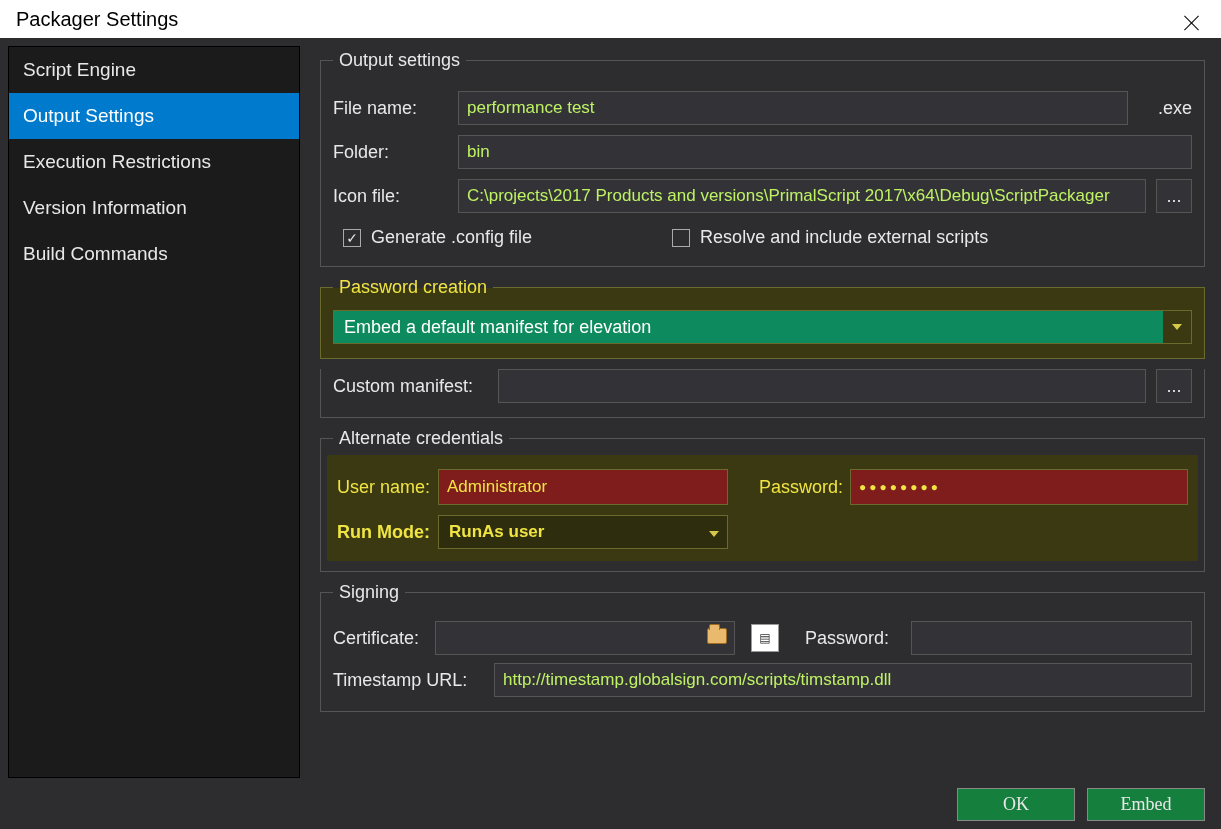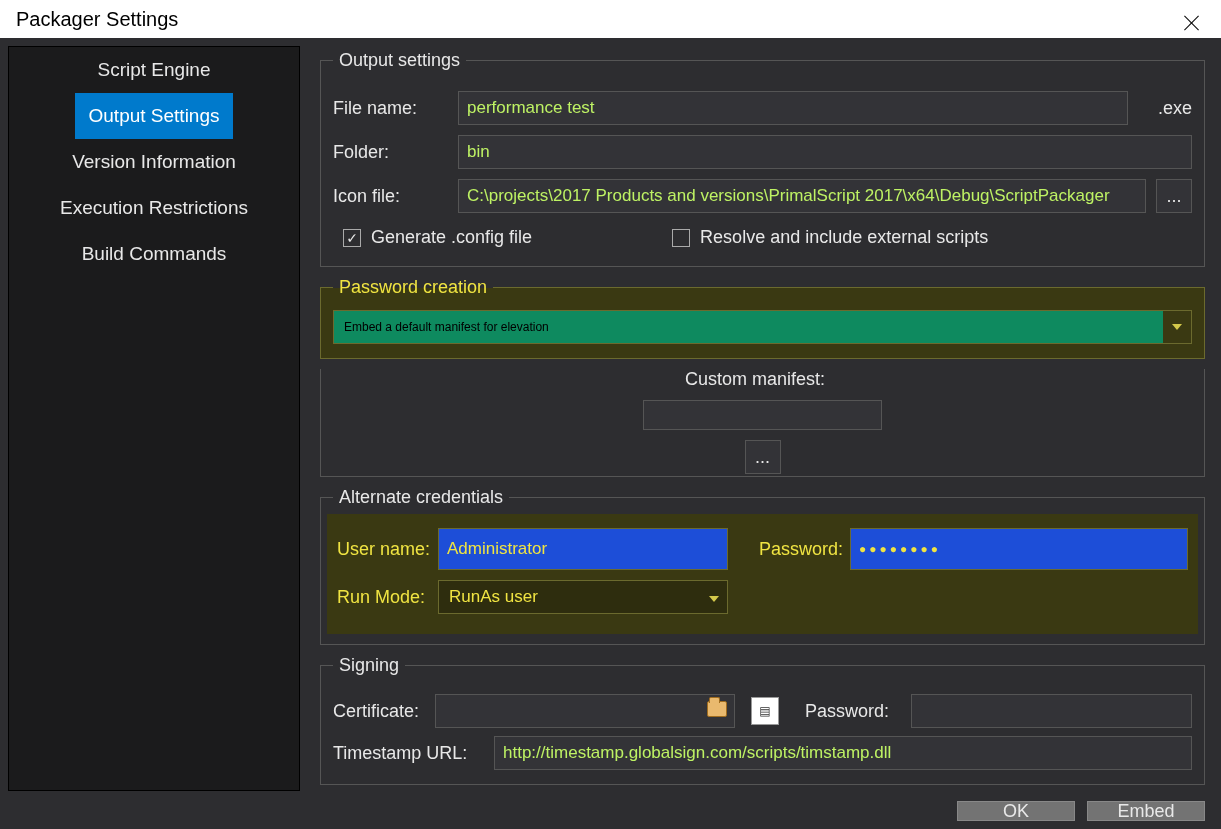--- a/index.html
+++ b/index.html
@@ -11,21 +11,21 @@
   .titlebar .close-x { position: absolute; right: 20px; top: 14px; width: 18px; height: 18px; cursor: pointer; }
   .titlebar .close-x::before, .titlebar .close-x::after { content: ""; position: absolute; left: 8px; top: -1px; height: 20px; width: 1px; background: #000; }
   .titlebar .close-x::before { transform: rotate(45deg); }
   .titlebar .close-x::after { transform: rotate(-45deg); }
 
   
   .app { flex: 1; background: #2d2d30; display: flex; flex-direction: column; padding: 8px; gap: 8px; }
   .main { flex: 1; display: flex; gap: 20px; }
 
   
-  .sidebar { width: 292px; background: #1b1b1c; border: 1px solid #000; display: flex; flex-direction: column; align-items: center; }
+  .sidebar { width: 292px; background: #1b1b1c; border: 1px solid #000; display: flex; flex-direction: column; }
   .sidebar-item { color: #e8e8e8; font-size: 19px; padding: 12px 14px; cursor: pointer; }
   .sidebar-item.selected { background: #007acc; color: #fff; }
 
   
   .content { flex: 1; display: flex; flex-direction: column; gap: 10px; padding-right: 8px; padding-top: 4px; color: #e8e8e8; font-size: 18px; }
 
   fieldset { border: 1px solid #555; padding: 10px 12px 14px 12px; position: relative; }
   legend { padding: 0 6px; font-size: 18px; color: #e8e8e8; }
 
   .row { display: flex; align-items: center; gap: 10px; margin-top: 10px; }
@@ -37,63 +37,63 @@
   .btn-browse { width: 36px; height: 34px; background: #333337; border: 1px solid #555; color: #e8e8e8; font-size: 18px; display: flex; align-items: center; justify-content: center; cursor: pointer; }
 
   .checkbox-row { display: flex; gap: 80px; margin-top: 14px; margin-bottom: 4px; align-items: center; padding-left: 10px;}
   .checkbox { display: flex; align-items: center; gap: 10px; }
   .cb { width: 18px; height: 18px; border: 1px solid #aaa; display: inline-flex; align-items: center; justify-content: center; font-size: 14px; color: #e8e8e8; line-height: 1; }
 
   
   .hl-section { background: #3a3912; }
   .hl-section legend { color: #f0e442; }
   .hl-label { color: #f0e442; }
-  .hl-input { background: #1d4ed8; border: 1px solid #6b6a2e; color: #f0e442; height: 42px; padding: 4px 8px; font-size: 17px; }
+  .hl-input { background: #7f1d1d; border: 1px solid #6b6a2e; color: #f0e442; height: 36px; padding: 4px 8px; font-size: 17px; }
 
-  .dropdown-manifest { background: #0e8a5f; border: 1px solid #6b6a2e; color: #000000; height: 34px; display: flex; align-items: center; padding: 0 10px; font-size: 12px; position: relative; flex: 1; cursor: pointer; }
+  .dropdown-manifest { background: #0e8a5f; border: 1px solid #6b6a2e; color: #ffffff; height: 34px; display: flex; align-items: center; padding: 0 10px; font-size: 18px; position: relative; flex: 1; cursor: pointer; }
   .dropdown-manifest .chev { position: absolute; right: 0; top: 0; bottom: 0; width: 28px; background: #3a3912; display:flex; align-items:center; justify-content:center; }
 
   .dropdown-runmode { background: #2e2d0e; border: 1px solid #6b6a2e; color: #f0e442; height: 34px; display: flex; align-items: center; padding: 0 10px; font-size: 17px; position: relative; width: 290px; cursor: pointer;}
   .dropdown-runmode .chev { position: absolute; right: 8px; }
 
   .chev-down { width: 0; height: 0; border-left: 5px solid transparent; border-right: 5px solid transparent; border-top: 6px solid #d4c94b; display:inline-block;}
 
   
   .cred-row { display: flex; gap: 1px; align-items: center; margin-top: 6px; margin-bottom: 10px;}
   .cred-row .lbl2 { width: 100px; }
 
   
   .sign-row { display: flex; align-items: center; gap: 16px; margin-top: 8px; }
   .sign-row .lbl3 { width: 145px; }
   .folder-icon { width: 20px; height: 16px; display:inline-block; background:#e9b96e; border:1px solid #a06c1e; position:relative; border-radius:2px;}
   .folder-icon::before{content:"";position:absolute;top:-5px;left:1px;width:9px;height:5px;background:#e9b96e;border:1px solid #a06c1e;border-bottom:none;border-radius:2px 2px 0 0;}
   .cert-btn { width:28px; height:28px; background:#fff; border:1px solid #999; display:flex; align-items:center; justify-content:center; font-size:12px; cursor:pointer; color:#333;}
 
   
   .footer { display: flex; justify-content: flex-end; gap: 12px; padding: 2px 8px 0 0; }
-  .btn { width: 118px; height: 20px; background: #737373; border: 1px solid #888; color: #e8e8e8; font-size: 18px; display: flex; align-items: center; justify-content: center; cursor: pointer; }
+  .btn { width: 118px; height: 33px; background: #15803d; border: 1px solid #888; color: #e8e8e8; font-size: 18px; display: flex; align-items: center; justify-content: center; cursor: pointer; font-family: Liberation Serif, serif; }
 
   .pwd-dots { letter-spacing: 3px; font-size: 12px; color:#f0e442; }
 </style>
 </head>
 <body>
 
 <div class="titlebar">
   <span>Packager Settings</span>
   <div class="close-x"></div>
 </div>
 
 <div class="app">
   <div class="main">
 
     <div class="sidebar">
       <div class="sidebar-item">Script Engine</div>
       <div class="sidebar-item selected">Output Settings</div>
+      <div class="sidebar-item">Execution Restrictions</div>
       <div class="sidebar-item">Version Information</div>
-      <div class="sidebar-item">Execution Restrictions</div>
       <div class="sidebar-item">Build Commands</div>
     </div>
 
     <div class="content">
 
       <fieldset>
         <legend>Output settings</legend>
 
         <div class="row">
           <span class="lbl">File name:</span>
@@ -128,38 +128,38 @@
         <legend>Password creation</legend>
         <div class="row" style="margin-top:2px;">
           <div class="dropdown-manifest">
             <span>Embed a default manifest for elevation</span>
             <span class="chev">
                 <span class="chev-down"></span>
               </span>
           </div>
         </div>
       </fieldset>
-      <div class="row" style="margin-top:0; padding:0 12px 2px 12px; border:1px solid #555; border-top:none;flex-direction:column;">
+      <div class="row" style="margin-top:0; padding:0 12px 14px 12px; border:1px solid #555; border-top:none;">
           <span style="width:155px;">Custom manifest:</span>
           <input class="txt" value="" style="">
           <div class="btn-browse">...</div>
       </div>
 
       <fieldset>
         <legend>Alternate credentials</legend>
         <div style="background:#3a3912; padding:8px 10px 12px 10px; margin:-4px -6px;">
           <div class="cred-row">
             <span class="hl-label lbl2">User name:</span>
             <input class="hl-input" style="width: 290px;" value="Administrator">
             <span class="hl-label" style="width:90px; margin-left:30px;">Password:</span>
             <div class="hl-input" style="flex:1; display:flex; align-items:center;">
               <span class="pwd-dots">●●●●●●●●</span>
             </div>
           </div>
-          <div class="cred-row" style="margin-bottom:8px;">
+          <div class="cred-row" style="margin-bottom:0;font-weight:bold;">
             <span class="hl-label lbl2">Run Mode:</span>
             <div class="dropdown-runmode">
               <span>RunAs user</span>
               <span class="chev"><span class="chev-down"></span></span>
             </div>
           </div>
         </div>
       </fieldset>
 
       <fieldset>

